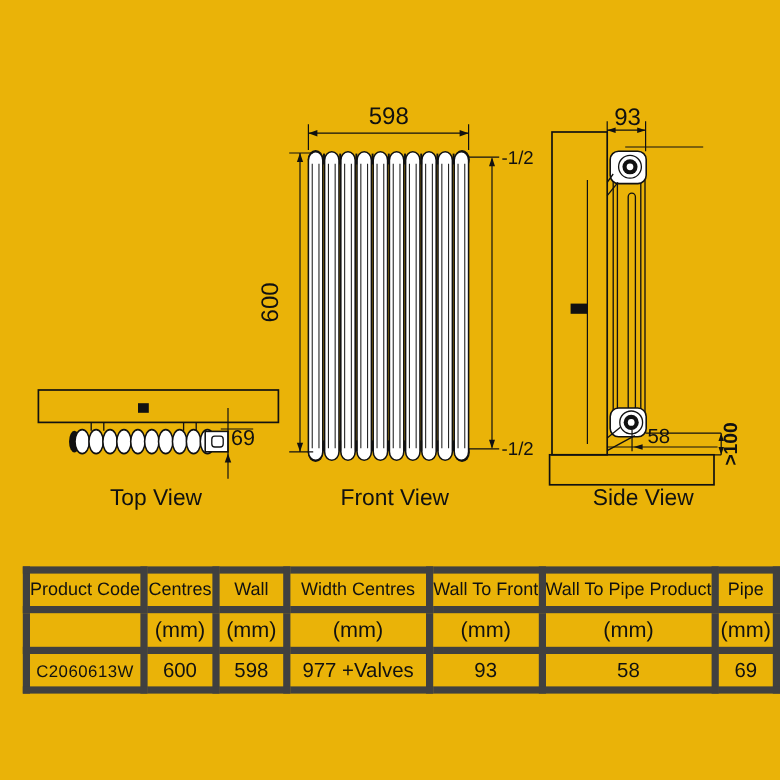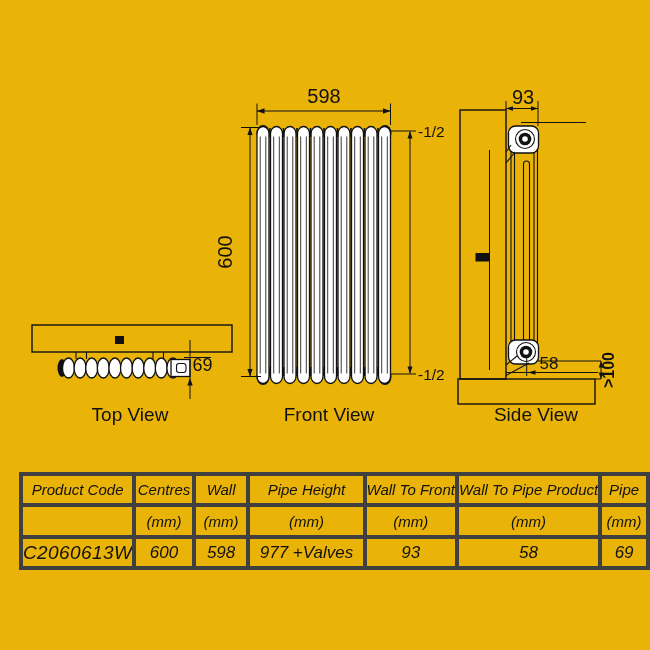--- a/index.html
+++ b/index.html
@@ -17,26 +17,26 @@
   .dim{font:20px "Liberation Sans",sans-serif;fill:#111;}
   .dimS{font:17px "Liberation Sans",sans-serif;fill:#111;}
   .dim69{font:18px "Liberation Sans",sans-serif;fill:#111;}
   .tap{font:15.5px "Liberation Sans",sans-serif;fill:#111;}
   .clr{font:15px bold "Liberation Sans",sans-serif;fill:#111;font-weight:bold;}
   .vlabel{font:19px "Liberation Sans",sans-serif;fill:#111;}
 
   
   #spec{position:absolute;left:19px;top:472px;border-collapse:collapse;table-layout:fixed;
         border:3px solid #111;}
-  #spec td{border:4px solid #404040;text-align:center;vertical-align:middle;padding:0;
-           font-family:"Liberation Sans",sans-serif;color:#111;overflow:hidden;white-space:nowrap;font-style:italic;}
+  #spec td{border:6px solid #404040;text-align:center;vertical-align:middle;padding:0;
+           font-family:"Liberation Sans",sans-serif;color:#111;overflow:hidden;white-space:nowrap;}
   #spec tr.hdr td{font-size:15px;height:27px;}
-  #spec tr.unit td{font-size:15px;height:28px;margin-top:33px;}
+  #spec tr.unit td{font-size:18px;height:28px;margin-top:33px;}
   #spec tr.data td{font-size:17px;height:27px;}
-  #spec tr.data td.pcode{font-size:19px;letter-spacing:.4px;}
+  #spec tr.data td.pcode{font-size:14px;letter-spacing:.4px;}
 </style>
 </head>
 <body>
 
 <div id="stage">
 
 <svg id="drawing" width="650" height="462" viewBox="0 0 650 462">
   <defs>
     <pattern id="brick" width="20" height="13.5" patternUnits="userSpaceOnUse">
       <rect width="20" height="13.5" fill="#fff"></rect>
@@ -213,21 +213,21 @@
     <col style="width:125px">
         <col style="width:87px">
         <col style="width:133px">
     <col style="width:52px">
   </colgroup>
   <tbody>
         <tr class="hdr">
     <td>Product Code</td>
     <td>Centres</td>
     <td>Wall</td>
-    <td>Pipe Height</td>
+    <td>Width Centres</td>
     <td>Wall To Front</td>
     <td>Wall To Pipe Product</td>
     <td>Pipe</td>
   </tr>
   <tr class="unit">
     <td></td>
     <td>(mm)</td>
     <td>(mm)</td>
     <td>(mm)</td>
     <td>(mm)</td>

